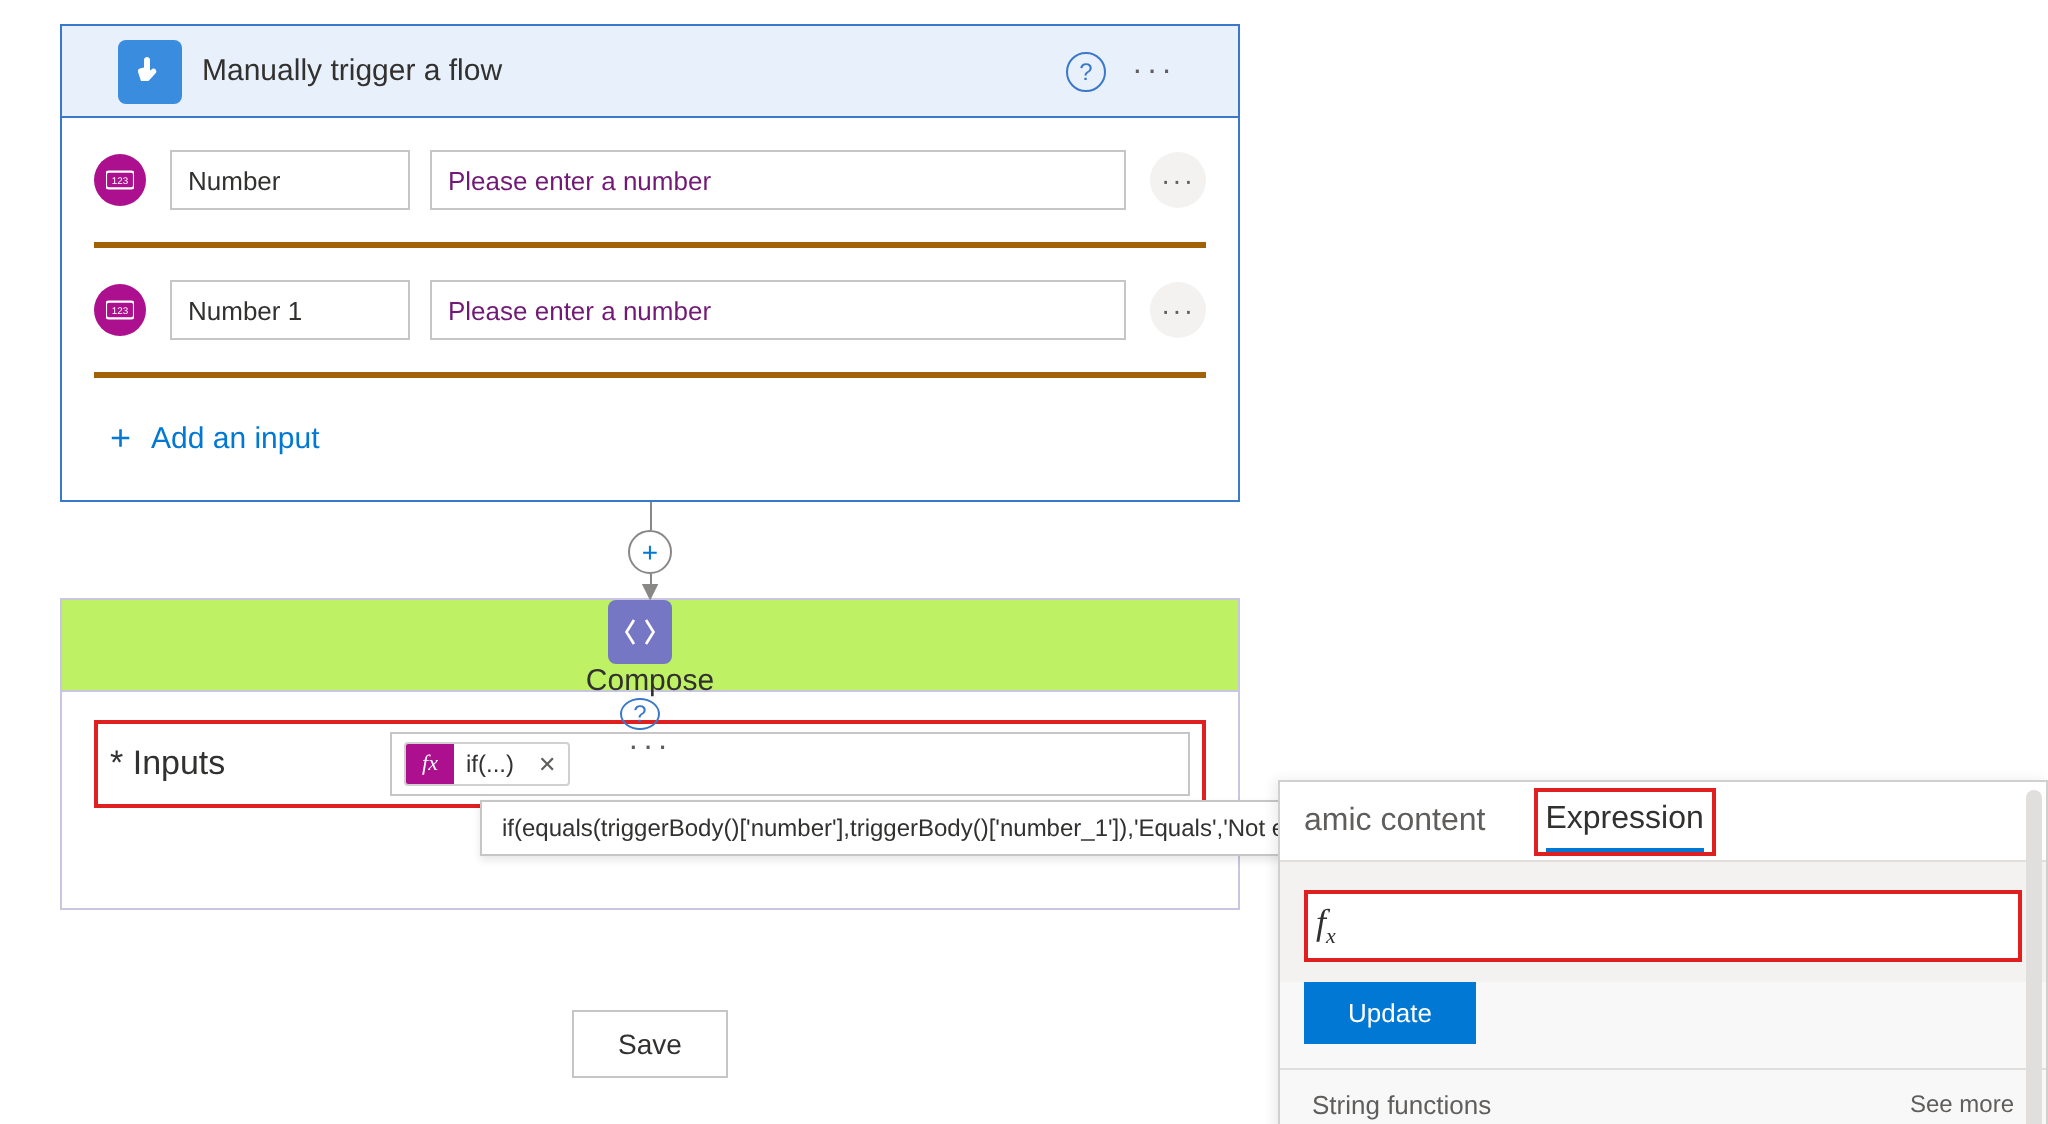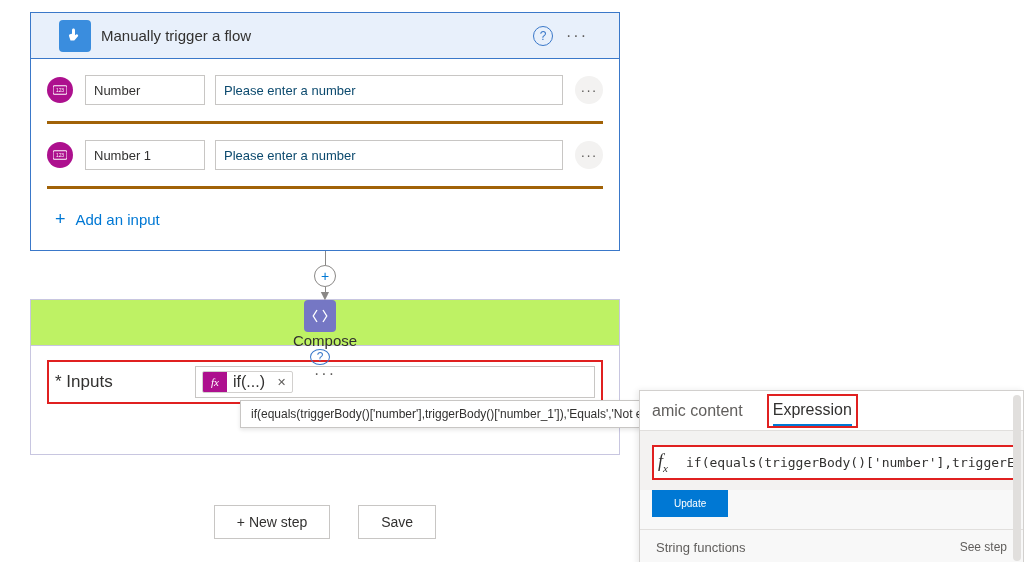--- a/index.html
+++ b/index.html
@@ -16,57 +16,57 @@
     .compose-icon-box { background: #7577c4; }
     .header-title { flex: 1; font-size: 15px; }
     .header-help { width: 20px; height: 20px; border: 1.5px solid #3a78c9; border-radius: 50%; display:flex; align-items:center; justify-content:center; color:#3a78c9; font-size:12px; margin-right: 10px; cursor: pointer; }
     .header-menu { width: 28px; display:flex; align-items:center; justify-content:center; cursor:pointer; color:#605e5c; letter-spacing: 2px; font-size: 16px; }
 
     .card-body { padding: 0 16px; background:#fff; }
     .input-row { display:flex; align-items:center; padding: 16px 0; border-bottom: 3px solid #a16207; }
     .row-icon { width: 26px; height: 26px; border-radius: 50%; background:#ad108e; display:flex; align-items:center; justify-content:center; margin-right: 12px; flex-shrink:0; }
     .row-icon svg { fill:#fff; }
     .field-name { width: 120px; height: 30px; border:1px solid #c8c6c4; padding: 0 8px; font-size:13px; display:flex; align-items:center; margin-right: 10px; }
-    .field-value { flex:1; height:30px; border:1px solid #c8c6c4; padding:0 8px; font-size:13px; color:#0c4a6e; display:flex; align-items:center; }
+    .field-value { flex:1; height:30px; border:1px solid #c8c6c4; padding:0 8px; font-size:13px; color:#701a75; display:flex; align-items:center; }
     .row-menu { width:28px; height:28px; border-radius:50%; background:#f3f2f1; display:flex; align-items:center; justify-content:center; margin-left:12px; cursor:pointer; color:#605e5c; letter-spacing:1px; font-size:14px; }
 
     .add-input { display:flex; align-items:center; padding: 20px 8px; color:#0078d4; cursor:pointer; font-size:15px; }
     .add-input-plus { font-size:18px; margin-right: 10px; font-weight: 300; }
 
     .connector { display:flex; flex-direction:column; align-items:center; width:590px; }
     .line { width:1px; height:14px; background:#8a8886; }
     .plus-circle { width:22px; height:22px; border:1px solid #8a8886; border-radius:50%; background:#fff; display:flex; align-items:center; justify-content:center; color:#0078d4; font-size:14px; cursor:pointer; }
     .arrow-down { color:#8a8886; font-size:14px; line-height:8px; margin-top:-2px; }
 
     .compose-card { width:590px; border:1px solid #c8c6e0; }
     .compose-body { padding: 14px 16px 50px 16px; }
     .inputs-section { display:flex; align-items:center; border: 2px solid #e02020; padding: 4px 6px; width: 100%; }
     .inputs-label { width: 140px; font-size:17px; color:#323130; }
     .inputs-label::before { content:"* "; color:#323130; }
     .token-area { flex:1; height:32px; border:1px solid #c8c6c4; display:flex; align-items:center; padding: 0 6px; }
     .fx-token { display:inline-flex; align-items:center; background:#fff; border:1px solid #d2d0ce; border-radius:2px; height:22px; overflow:hidden; }
     .fx-badge { background:#ad108e; color:#fff; width:24px; height:22px; display:flex; align-items:center; justify-content:center; font-style:italic; font-size:11px; font-family: serif; }
-    .fx-text { padding: 0 6px; font-size:16px; }
+    .fx-text { padding: 0 6px; font-size:12px; }
     .fx-close { padding: 0 6px; font-size:11px; color:#605e5c; cursor:pointer; }
 
     .tooltip { position:absolute; background:#fff; border:1px solid #c8c6c4; padding: 6px 10px; font-size:12px; color:#323130; box-shadow: 0 2px 4px rgba(0,0,0,0.1); white-space:nowrap; }
 
     .footer-buttons { display:flex; gap: 28px; justify-content:center; width:590px; margin-top: 50px; }
     .btn { border:1px solid #c8c6c4; background:#fff; padding: 8px 22px; font-size:14px; cursor:pointer; color:#323130; }
 
     .side-panel { position:absolute; right:0; top:390px; width:385px; background:#f8f8f8; border:1px solid #d2d0ce; box-shadow: -2px 0 6px rgba(0,0,0,0.08); }
     .panel-tabs { display:flex; background:#fff; border-bottom:1px solid #e1dfdd; height:40px; align-items:center; padding: 0 12px; gap: 24px; }
     .tab { font-size:16px; color:#605e5c; height:40px; display:flex; align-items:center; cursor:pointer; }
     .tab-active-wrap { border: 2px solid #e02020; padding: 0 4px; height: 34px; display:flex; align-items:center; }
     .tab-active { color:#323130; border-bottom:2px solid #0078d4; height:100%; display:flex; align-items:center; }
     .expr-row { display:flex; align-items:center; padding: 14px 12px 10px 12px; background:#f3f2f1; }
     .expr-highlight { border:2px solid #e02020; display:flex; align-items:center; flex:1; padding: 4px; background:#fff; }
     .expr-fx { font-style:italic; font-family:serif; font-size:18px; width:28px; color:#323130; }
     .expr-text { font-family: Consolas, monospace; font-size:13px; white-space:nowrap; overflow:hidden; }
-    .update-btn { background:#0078d4; color:#fff; border:none; padding: 8px 22px; font-size:10px; margin: 0 12px 12px 12px; cursor:pointer; }
+    .update-btn { background:#0078d4; color:#fff; border:none; padding: 8px 22px; font-size:13px; margin: 0 12px 12px 12px; cursor:pointer; }
     .panel-section { display:flex; justify-content:space-between; padding: 10px 16px; font-size:13px; color:#605e5c; border-top:1px solid #e1dfdd; }
     .see-more { color:#605e5c; cursor:pointer; font-size:12px; }
     .scrollbar { position:absolute; right:2px; top:4px; bottom:4px; width:8px; background:#e1dfdd; border-radius:4px; }
   </style>
 </head>
 <body>
 
 <div class="canvas">
 
   <div class="card">
@@ -138,38 +138,36 @@
             <span class="fx-close">✕</span>
           </div>
         </div>
       </div>
     </div>
   </div>
 
   <div class="tooltip" style="left:240px; top:400px;">if(equals(triggerBody()['number'],triggerBody()['number_1']),'Equals','Not equal')</div>
 
   <div class="footer-buttons">
-    <button class="btn">+ New step</button>
     <button class="btn">Save</button>
   </div>
 
 </div>
 
 <div class="side-panel">
   <div class="panel-tabs">
     <div class="tab">amic content</div>
     <div class="tab-active-wrap">
       <div class="tab tab-active">Expression</div>
     </div>
   </div>
   <div class="expr-row">
     <div class="expr-highlight">
       <div class="expr-fx">f<sub style="font-size:11px">x</sub></div>
-      <div class="expr-text">if(equals(triggerBody()['number'],triggerE</div>
     </div>
   </div>
   <button class="update-btn">Update</button>
   <div class="panel-section">
     <span>String functions</span>
-    <span class="see-more">See step</span>
+    <span class="see-more">See more</span>
   </div>
   <div class="scrollbar"></div>
 </div>
 
 </body></html>

